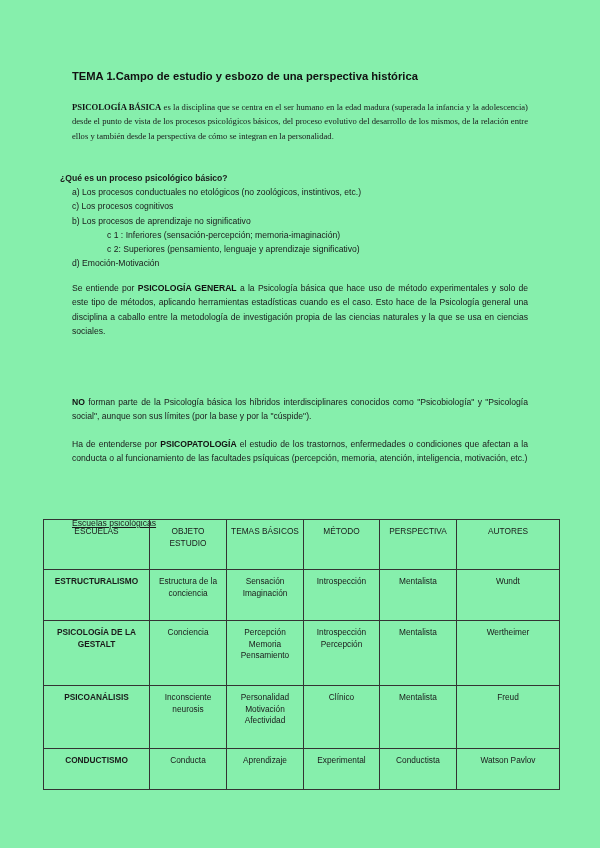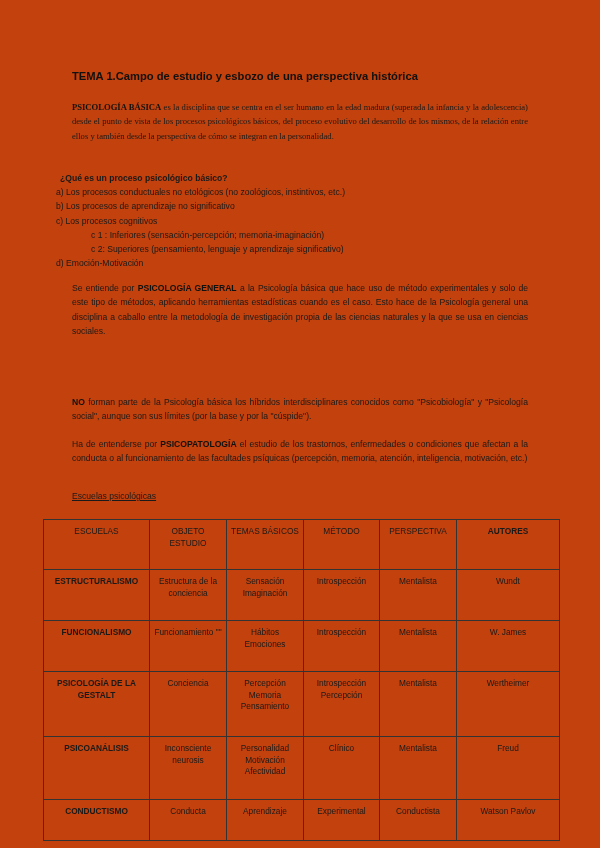--- a/index.html
+++ b/index.html
@@ -1,53 +1,53 @@
 <!DOCTYPE html>
 <html><head>
 <meta charset="utf-8">
 <style>
   html, body { margin:0; padding:0; background:#ffffff; }
   body { width:600px; height:848px; position:relative; overflow:hidden;
          font-family:"Liberation Sans", sans-serif; color:#1a1a1a; }
-  .page { position:absolute; left:0; top:0; width:600px; height:848px; background:#c2410c; }
+  .page { position:absolute; left:0; top:0; width:600px; height:848px; background:#86efac; }
   .title { position:absolute; left:72px; top:70px; font-size:11.2px; font-weight:bold; color:#111; }
   .para { position:absolute; left:72px; width:456px; font-size:8.6px; line-height:14.3px; text-align:justify; }
   .para b { font-weight:bold; color:#111; }
   .p1 { top:100px;font-family:Liberation Serif, serif; }
   .qtitle { position:absolute; left:60px; top:173px; font-size:8.6px; font-weight:bold; }
-  .list { position:absolute; left:56px; top:185px; font-size:8.6px; line-height:14.3px; }
+  .list { position:absolute; left:72px; top:185px; font-size:8.6px; line-height:14.3px; }
   .list div { white-space:nowrap; }
   .list .sub { padding-left:35px; }
   .p2 { top:281px; }
   .p3 { top:352px; }
   .p4 { top:395px; }
   .p5 { top:437px; }
-  .section { position:absolute; left:72px; top:491px; font-size:8.6px; text-decoration:underline; }
+  .section { position:absolute; left:72px; top:518px; font-size:8.6px; text-decoration:underline; }
   table { position:absolute; left:43px; top:519px; border-collapse:collapse;
           font-size:8.3px; line-height:11.5px; }
   td { border:1.3px solid #333; text-align:center; vertical-align:top; padding:6px 3px 20px 3px; }
   td.school { font-weight:bold; }
-  .c1 { width:99px; } .c2 { width:70px; } .c3 { width:70px; } .c4 { width:69px; } .c5 { width:70px; } .c6 { width:96px;font-weight:bold; }
+  .c1 { width:99px; } .c2 { width:70px; } .c3 { width:70px; } .c4 { width:69px; } .c5 { width:70px; } .c6 { width:96px; }
   tr.h td { height:23px; }
   tr.r1 td { height:24px; } tr.r2 td { height:24px; } tr.r3 td { height:38px; }
   tr.r4 td { height:36px; } tr.r5 td { height:14px; }
 </style>
 </head>
 <body>
 
 <div class="page">
   <div class="title">TEMA 1.Campo de estudio y esbozo de una perspectiva histórica</div>
 
   <div class="para p1"><b>PSICOLOGÍA BÁSICA</b><span> es la disciplina que se centra en el ser humano en la edad madura (superada la infancia y la adolescencia) desde el punto de vista de los procesos psicológicos básicos, del proceso evolutivo del desarrollo de los mismos, de la relación entre ellos y también desde la perspectiva de cómo se integran en la personalidad.</span></div>
 
   <div class="qtitle">¿Qué es un proceso psicológico básico?</div>
   <div class="list">
     <div>a) Los procesos conductuales no etológicos (no zoológicos, instintivos, etc.)</div>
+    <div>c) Los procesos cognitivos</div>
     <div>b) Los procesos de aprendizaje no significativo</div>
-    <div>c) Los procesos cognitivos</div>
     <div class="sub">c 1 : Inferiores (sensación-percepción; memoria-imaginación)</div>
     <div class="sub">c 2: Superiores (pensamiento, lenguaje y aprendizaje significativo)</div>
     <div>d) Emoción-Motivación</div>
   </div>
 
   <div class="para p2"><span>Se entiende por </span><b>PSICOLOGÍA GENERAL</b><span> a la Psicología básica que hace uso de método experimentales y solo de este tipo de métodos, aplicando herramientas estadísticas cuando es el caso. Esto hace de la Psicología general una disciplina a caballo entre la metodología de investigación propia de las ciencias naturales y la que se usa en ciencias sociales.</span></div>
 
 
   <div class="para p4"><b>NO</b><span> forman parte de la Psicología básica los híbridos interdisciplinares conocidos como "Psicobiología" y "Psicología social", aunque son sus límites (por la base y por la "cúspide").</span></div>
 
@@ -66,28 +66,20 @@
       <td class="c6">AUTORES</td>
     </tr>
     <tr class="r1">
       <td class="school">ESTRUCTURALISMO</td>
       <td>Estructura de la conciencia</td>
       <td>Sensación Imaginación</td>
       <td>Introspección</td>
       <td>Mentalista</td>
       <td>Wundt</td>
     </tr>
-    <tr class="r2">
-      <td class="school">FUNCIONALISMO</td>
-      <td>Funcionamiento ""</td>
-      <td>Hábitos Emociones</td>
-      <td>Introspección</td>
-      <td>Mentalista</td>
-      <td>W. James</td>
-    </tr>
     <tr class="r3">
       <td class="school">PSICOLOGÍA DE LA GESTALT</td>
       <td>Conciencia</td>
       <td>Percepción Memoria Pensamiento</td>
       <td>Introspección Percepción</td>
       <td>Mentalista</td>
       <td>Wertheimer</td>
     </tr>
     <tr class="r4">
       <td class="school">PSICOANÁLISIS</td>

